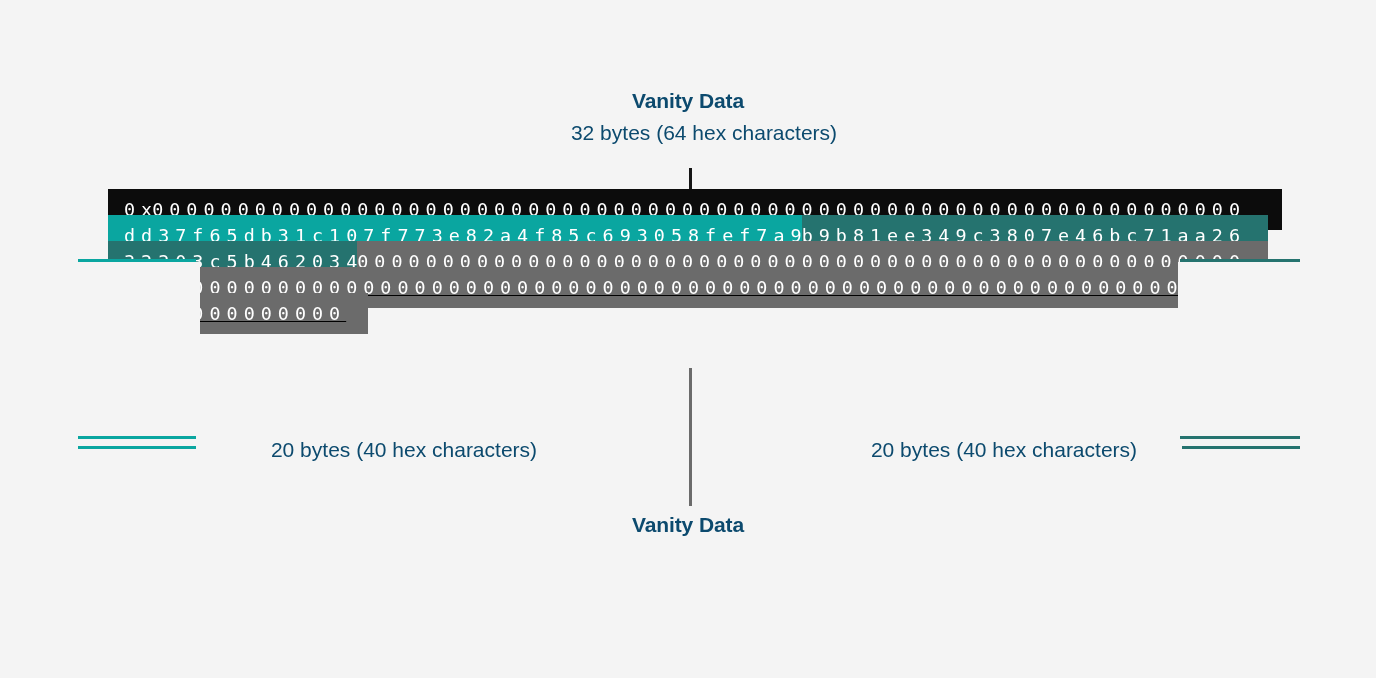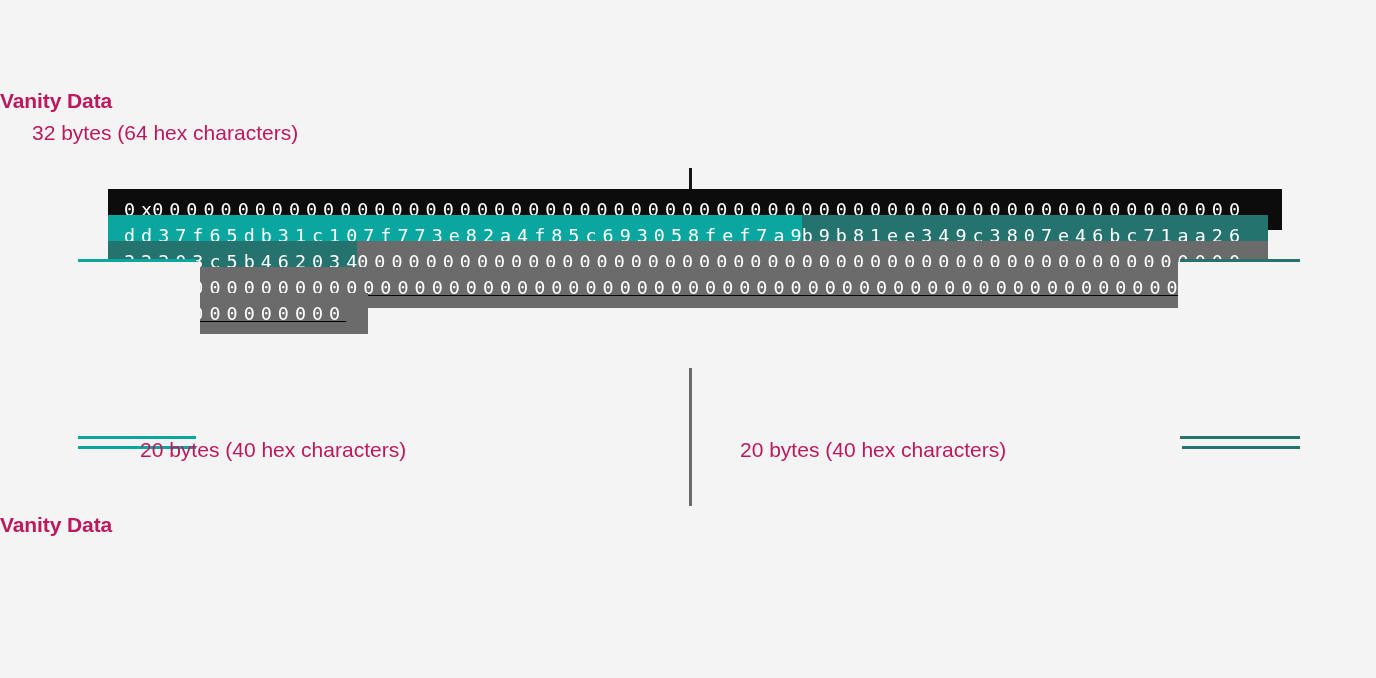--- a/index.html
+++ b/index.html
@@ -15,22 +15,22 @@
   }
   #stage {
     position: relative;
     width: 1376px;
     height: 678px;
   }
 
   
   .label-block {
     position: absolute;
-    text-align: left;
-    color: #be185d;
+    text-align: center;
+    color: #0c4a6e;
   }
   .label-title {
     font-size: 21px;
     font-weight: bold;
     letter-spacing: -0.1px;
     line-height: 26px;
     white-space: nowrap;
   }
   .label-sub {
     font-size: 21px;

